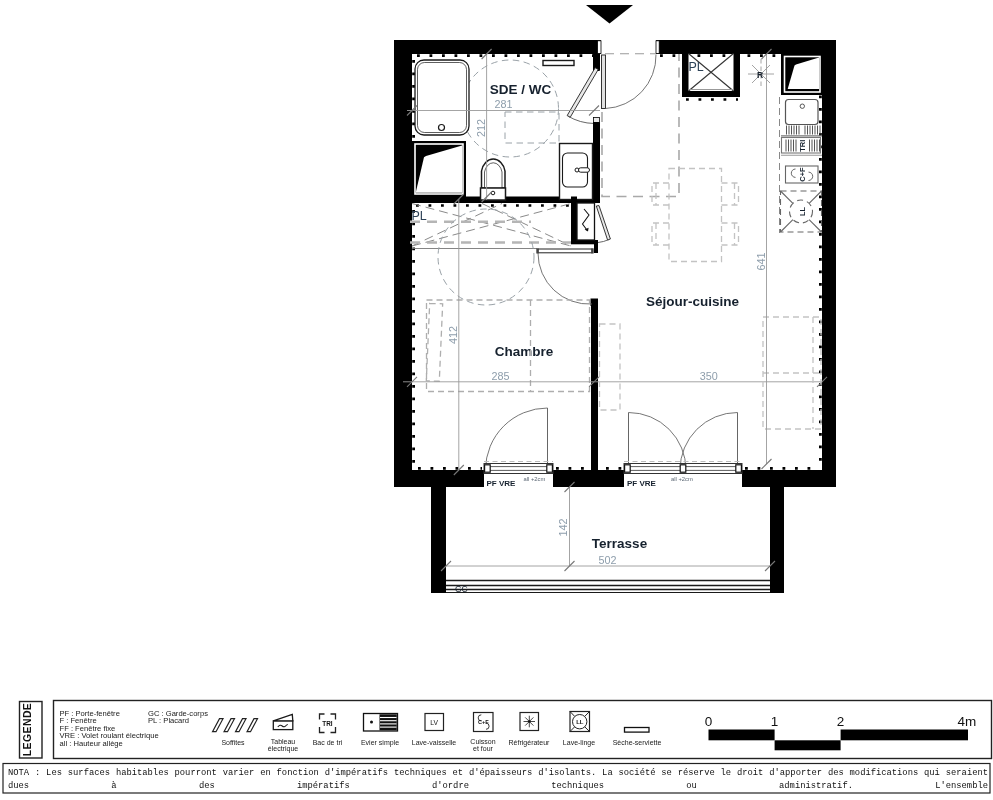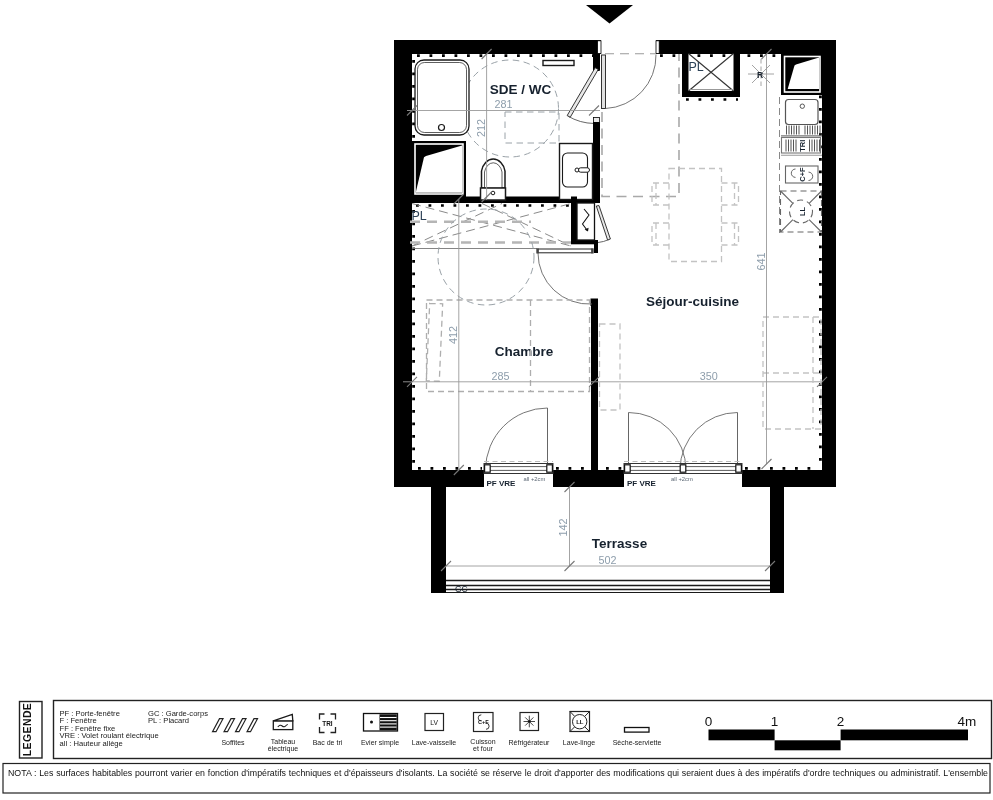--- a/index.html
+++ b/index.html
@@ -1,18 +1,18 @@
 <!DOCTYPE html>
 <html><head>
 <meta charset="utf-8">
 <style>
   html,body{margin:0;padding:0;background:#fff;width:993px;height:800px;overflow:hidden;}
   .wrap{position:relative;width:993px;height:800px;font-family:"Liberation Sans", sans-serif;}
   svg{position:absolute;left:0;top:0;}
-  .nota{position:absolute;left:8px;top:766.5px;width:980px;font-family:Liberation Sans, sans-serif;font-size:8.8px;color:#111;line-height:13.4px;}
+  .nota{position:absolute;left:8px;top:766.5px;width:980px;font-family:Liberation Mono, monospace;font-size:8.8px;color:#111;line-height:13.4px;}
   .j{text-align:justify;text-align-last:justify;}
   text{font-family:"Liberation Sans", sans-serif;}
   .room{fill:#16212e;font-weight:bold;font-size:13.5px;}
   .dim{fill:#8d9dab;font-size:10.8px;}
   .small{fill:#16212e;font-weight:bold;font-size:8px;}
   .tiny{fill:#5a6673;font-size:5.8px;}
   .pl{fill:#2c4156;font-size:12.5px;}
   .cap{fill:#1a1a1a;font-size:7px;}
 </style>
 </head>

